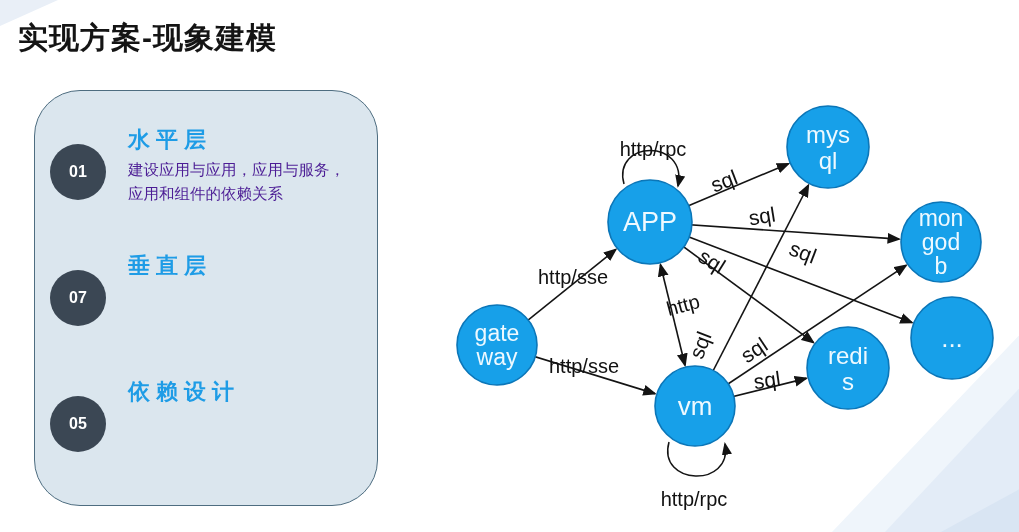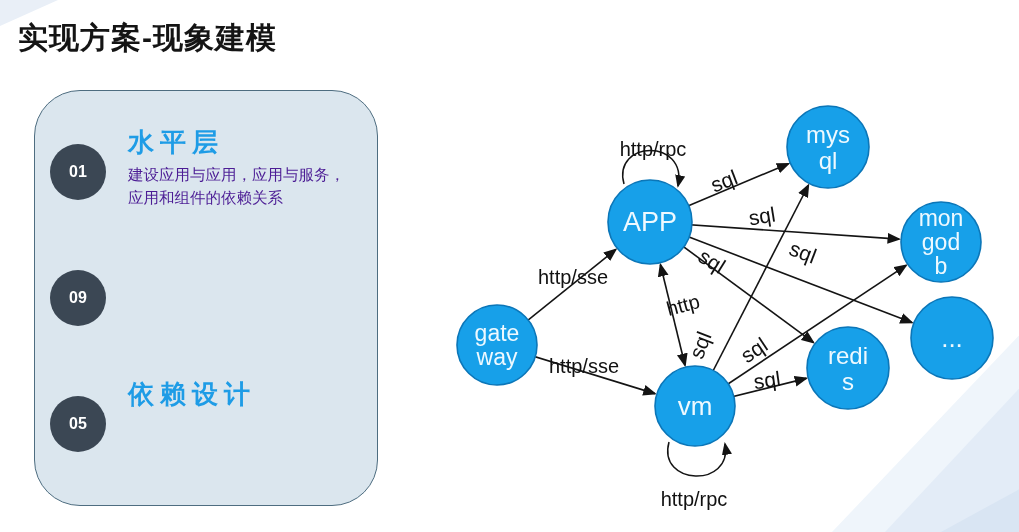--- a/index.html
+++ b/index.html
@@ -33,21 +33,21 @@
   .panel-item.i1{top:36px;}
   .panel-item.i2{top:162px;}
   .panel-item.i3{top:288px;}
   .num-circle{
     flex:0 0 auto;width:56px;height:56px;margin-top:17px;border-radius:50%;
     background:#3b4754;color:#ffffff;font-size:16px;font-weight:600;
     display:flex;align-items:center;justify-content:center;text-align:center;
   }
   .item-text{margin-left:22px;width:258px;}
   .item-heading{
-    margin:0 0 5px 0;font-size:26px;line-height:1.2;font-weight:700;
+    margin:0 0 5px 0;font-size:22px;line-height:1.2;font-weight:700;
     color:#1e9ce6;letter-spacing:6px;
   }
   .item-body{
     margin:0;font-size:15.5px;line-height:1.5;color:#4c1d95;white-space:pre-line;
     font-family:"Liberation Serif","DejaVu Serif",serif;
   }
   
   .diagram-svg{position:absolute;left:0;top:0;}
   .diagram-svg text{font-family:"Liberation Sans","DejaVu Sans",sans-serif;}
 </style>
@@ -68,22 +68,23 @@
     <div class="panel-item i1">
       <div class="num-circle">01</div>
       <div class="item-text">
         <h2 class="item-heading">水平层</h2>
         <p class="item-body">建设应用与应用，应用与服务，
 应用和组件的依赖关系</p>
       </div>
     </div>
 
     <div class="panel-item i2">
-      <div class="num-circle">09</div>
+      <div class="num-circle">07</div>
       <div class="item-text">
+        <h2 class="item-heading">垂直层</h2>
       </div>
     </div>
 
     <div class="panel-item i3">
       <div class="num-circle">05</div>
       <div class="item-text">
         <h2 class="item-heading">依赖设计</h2>
       </div>
     </div>
 

